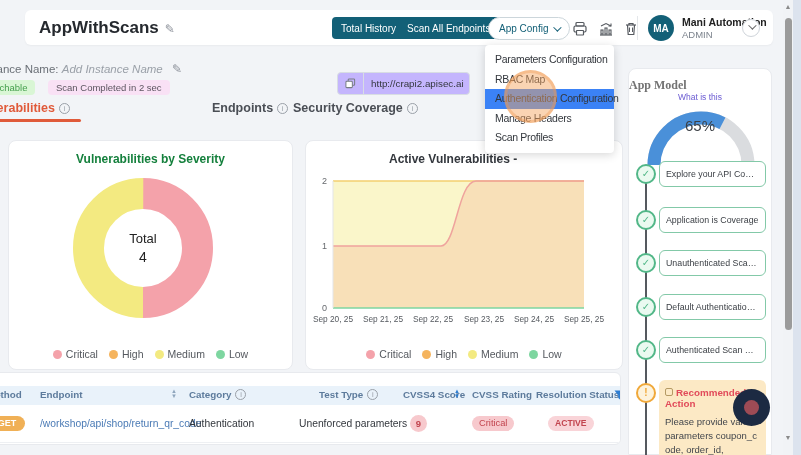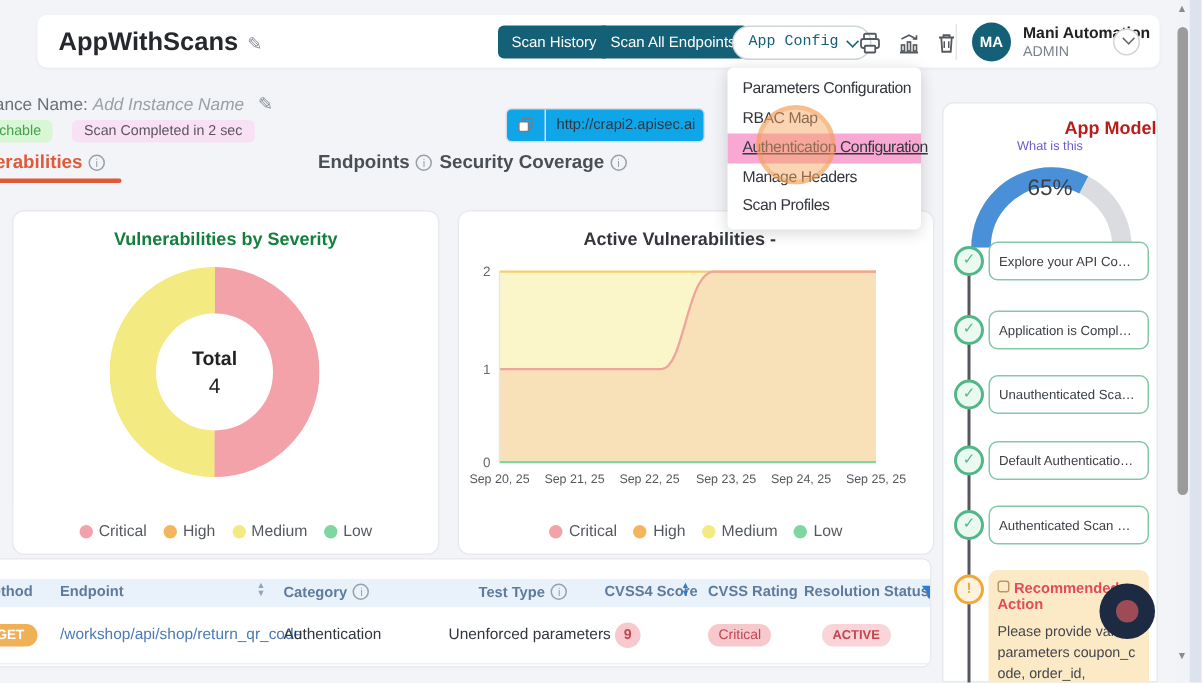--- a/index.html
+++ b/index.html
@@ -7,21 +7,21 @@
   body { font-family:"Liberation Sans", sans-serif; background:#f2f4f7; position:relative; }
   #app { position:absolute; inset:0; width:801px; height:455px; overflow:hidden; }
 
   .card { position:absolute; background:#fff; border:1px solid #e8eaee; border-radius:8px; }
 
   
   .header-bar { position:absolute; left:25px; top:10px; width:748px; height:35px; background:#fff; border-radius:6px; box-shadow:0 1px 2px rgba(0,0,0,0.04); }
   .app-title { position:absolute; left:14px; top:8px; font-size:17px; font-weight:bold; color:#25292e; }
   .edit-pencil { color:#8a8f98; font-size:12px; margin-left:6px; font-weight:normal; }
   .btn-teal { position:absolute; top:7px; height:22px; background:#136077; color:#fff; border:none; border-radius:4px; font-size:10px; font-family:"Liberation Sans",sans-serif; padding:0 9px; cursor:pointer; }
-  .btn-outline { position:absolute; top:7px; height:23px; background:#fff; color:#136077; border:1px solid #ccd6db; border-radius:12px; font-size:10px; font-family:Liberation Mono, monospace; padding:0 10px; cursor:pointer; display:flex; align-items:center; gap:5px; }
+  .btn-outline { position:absolute; top:7px; height:23px; background:#fff; color:#136077; border:1px solid #ccd6db; border-radius:12px; font-size:10px; font-family:Liberation Sans, sans-serif; padding:0 10px; cursor:pointer; display:flex; align-items:center; gap:5px; }
   .chev { display:inline-block; width:6px; height:6px; border-right:1.5px solid #136077; border-bottom:1.5px solid #136077; transform:rotate(45deg) translateY(-2px); }
   .hdr-icon { position:absolute; top:11px; width:16px; height:16px; cursor:pointer; }
   .hdr-divider { position:absolute; top:6px; width:1px; height:24px; background:#e4e7ea; }
   .avatar { position:absolute; left:623px; top:5px; width:26px; height:26px; border-radius:50%; background:#136077; color:#fff; font-size:10px; font-weight:bold; display:flex; align-items:center; justify-content:center; }
   .user-name { position:absolute; left:657px; top:6px; font-size:10.5px; font-weight:bold; color:#222; white-space:nowrap; }
   .user-role { position:absolute; left:657px; top:19px; font-size:9.5px; color:#7b828c; }
   .chev-btn { position:absolute; left:717px; top:9px; width:18px; height:18px; border:1px solid #cfd4da; border-radius:50%; background:#fff; cursor:pointer; }
   .chev-btn .chev { border-color:#666; position:absolute; left:5px; top:4px; }
 
   
@@ -30,48 +30,48 @@
   .badge { position:absolute; height:15px; line-height:15px; border-radius:4px; font-size:9.5px; padding:0 8px; white-space:nowrap; }
   .badge-green { left:-26px; top:80px; background:#d9f6d5; color:#46a04e; }
   .badge-pink { left:48px; top:80px; background:#f9e1f5; color:#5c5560; }
 
   .tab { position:absolute; top:101px; font-size:12.5px; font-weight:bold; color:#4a4e55; white-space:nowrap; cursor:pointer; }
   .tab.active { color:#e05a3a; }
   .tab-underline { position:absolute; left:-30px; top:119px; width:111px; height:2.5px; background:#e05a3a; border-radius:2px; }
   .info-i { display:inline-block; width:11px; height:11px; border:1px solid #9aa0a8; border-radius:50%; color:#9aa0a8; font-size:7.5px; line-height:10px; text-align:center; font-weight:normal; vertical-align:1px; margin-left:4px; }
 
   
-  .url-box { position:absolute; left:337px; top:72px; width:133px; height:23px; background:#0ea5e9; border:1px solid #d8dde3; border-radius:4px; display:flex; align-items:center; }
+  .url-box { position:absolute; left:337px; top:72px; width:133px; height:23px; background:#c4b5fd; border:1px solid #d8dde3; border-radius:4px; display:flex; align-items:center; }
   .url-copy { width:26px; height:100%; border-right:1px solid #d8dde3; display:flex; align-items:center; justify-content:center; cursor:pointer; }
   .url-text { font-size:9.8px; color:#33373d; padding-left:7px; white-space:nowrap; }
 
   
   .donut-card { left:8px; top:140px; width:285px; height:230px; }
   .chart-title { position:absolute; top:11px; width:100%; text-align:center; font-size:12px; font-weight:bold; color:#15803d; }
   .donut-wrap { position:absolute; left:64px; top:37px; width:140px; height:140px; }
   .donut-center { position:absolute; left:64px; top:37px; width:140px; height:140px; display:flex; flex-direction:column; align-items:center; justify-content:center; }
-  .donut-center .t1 { font-size:13px; font-weight:bold; color:#222; }
+  .donut-center .t1 { font-size:13px; font-weight:normal; color:#222; }
   .donut-center .t2 { font-size:14px; color:#222; margin-top:3px; }
   .legend { position:absolute; bottom:9px; width:100%; display:flex; justify-content:center; gap:11px; }
   .legend-item { display:flex; align-items:center; gap:4px; font-size:10.5px; color:#55595f; }
   .dot { width:9px; height:9px; border-radius:50%; }
 
   
   .line-card { left:305px; top:140px; width:318px; height:230px; }
   .line-title { position:absolute; left:83px; top:11px; font-size:12px; font-weight:bold; color:#33373d; white-space:nowrap; }
 
   
   .menu { position:absolute; left:485px; top:45px; width:129px; background:#fff; border-radius:4px; box-shadow:0 2px 10px rgba(0,0,0,0.16); padding:5px 0; z-index:50; }
   .menu-item { height:19.5px; line-height:19.5px; padding-left:10px; font-size:10.5px; letter-spacing:-0.3px; color:#33373d; white-space:nowrap; cursor:pointer; }
-  .menu-item.hl { background:#f9a8d4;text-decoration:underline; }
+  .menu-item.hl { background:#3b82f6; }
   .click-ring { position:absolute; left:504px; top:70px; width:53px; height:53px; border-radius:50%; background:rgba(245,166,97,0.48); border:3px solid rgba(240,150,80,0.38); z-index:51; pointer-events:none; }
 
   
   .right-panel { left:628px; top:68px; width:144px; height:387px; border-radius:8px 8px 0 0; }
-  .rp-title { position:absolute; top:9px; width:100%; text-align:right; font-size:12px; font-weight:bold; color:#b91c1c; }
+  .rp-title { position:absolute; top:9px; width:100%; text-align:left; font-size:12px; font-weight:bold; color:#737373;font-family:Liberation Serif, serif; }
   .rp-link { position:absolute; top:23px; width:100%; text-align:center; font-size:8.5px; color:#6b5bd2; cursor:pointer; }
   .gauge-wrap { position:absolute; left:12px; top:36px; width:120px; height:64px; }
   .gauge-pct { position:absolute; top:48px; width:100%; text-align:center; font-size:15px; color:#3c4046; }
   .tl-line { position:absolute; left:16px; top:100px; width:2px; height:287px; background:#55595f; }
   .tl-circle { position:absolute; left:7px; width:20px; height:20px; border-radius:50%; background:#eafaf0; border:2px solid #52b788; color:#52b788; font-size:10px; text-align:center; line-height:16px; z-index:2; }
   .tl-circle.warn { background:#fdf3dc; border-color:#f0a839; color:#f0a839; font-weight:bold; }
   .tl-box { position:absolute; left:30px; width:107px; height:26px; background:#fff; border:1px solid #83c9a8; border-radius:6px; font-size:8.8px; color:#3c4046; line-height:24px; padding:0 6px; white-space:nowrap; overflow:hidden; text-overflow:ellipsis; }
   .rec-box { position:absolute; left:30px; top:311px; width:107px; height:144px; background:#fce9c5; border-radius:6px; padding:7px 6px; }
   .rec-title { font-size:9.8px; font-weight:bold; color:#e14b5a; }
   .rec-ico { display:inline-block; width:8px; height:8px; border:1px solid #b59a64; border-radius:2px; margin-right:3px; vertical-align:0; }
@@ -105,21 +105,21 @@
 </style>
 </head>
 <body>
 
 <div id="app">
 
   <div class="header-bar">
     <div class="app-title">
       <span>AppWithScans</span><span class="edit-pencil">✎</span>
     </div>
-    <button class="btn-teal" style="left:307px;">Scan History</button>
+    <button class="btn-teal" style="left:307px;">Total History</button>
     <button class="btn-teal" style="left:373px;">Scan All Endpoints</button>
     <button class="btn-outline" style="left:463px;">
       <span>App Config</span>
       <span class="chev"></span>
     </button>
 
     <svg class="hdr-icon" style="left:547px;" viewBox="0 0 16 16">
       <rect x="4" y="1.5" width="8" height="3.5" rx="1" fill="none" stroke="#55595f" stroke-width="1.2"></rect>
       <rect x="2" y="5" width="12" height="6" rx="1.5" fill="none" stroke="#55595f" stroke-width="1.2"></rect>
       <rect x="4.5" y="9.5" width="7" height="4.5" rx="0.5" fill="#fff" stroke="#55595f" stroke-width="1.2"></rect>
@@ -257,21 +257,21 @@
     <svg class="gauge-wrap" viewBox="0 0 120 64">
       <path d="M13 60 A47 47 0 0 1 107 60" fill="none" stroke="#dadcdf" stroke-width="13"></path>
       <path d="M13 60 A47 47 0 0 1 107 60" fill="none" stroke="#4a90d9" stroke-width="13" stroke-dasharray="96 148"></path>
     </svg>
     <div class="gauge-pct">65%</div>
 
     <div class="tl-line"></div>
     <div class="tl-circle" style="top:95px;">✓</div>
     <div class="tl-box" style="top:92px;">Explore your API Composition</div>
     <div class="tl-circle" style="top:141px;">✓</div>
-    <div class="tl-box" style="top:138px;">Application is Completed</div>
+    <div class="tl-box" style="top:138px;">Application is Coverage</div>
     <div class="tl-circle" style="top:184px;">✓</div>
     <div class="tl-box" style="top:181px;">Unauthenticated Scan Exe...</div>
     <div class="tl-circle" style="top:228px;">✓</div>
     <div class="tl-box" style="top:225px;">Default Authentication Conf...</div>
     <div class="tl-circle" style="top:271px;">✓</div>
     <div class="tl-box" style="top:268px;">Authenticated Scan Executed</div>
     <div class="tl-circle warn" style="top:314px;">!</div>
     <div class="rec-box">
       <div class="rec-title"><span class="rec-ico"></span><span>Recommended Action</span></div>
       <div class="rec-text">Please provide values parameters coupon_code, order_id,</div>

